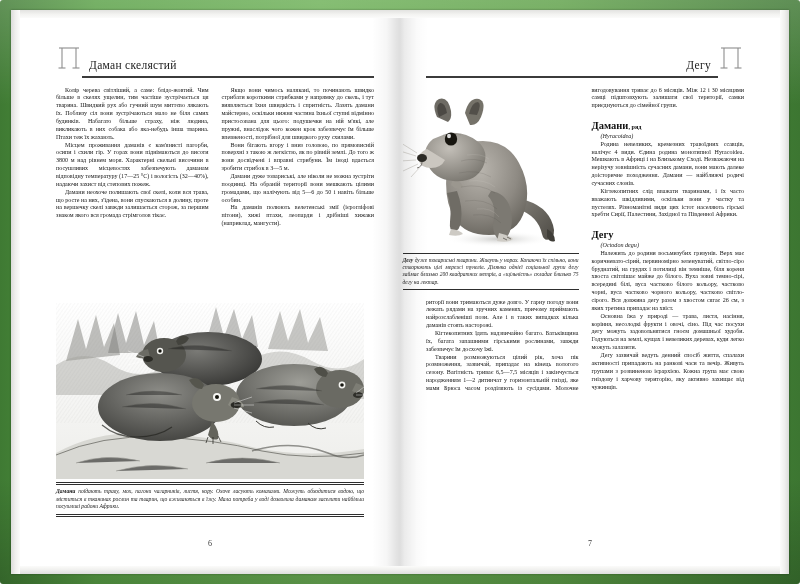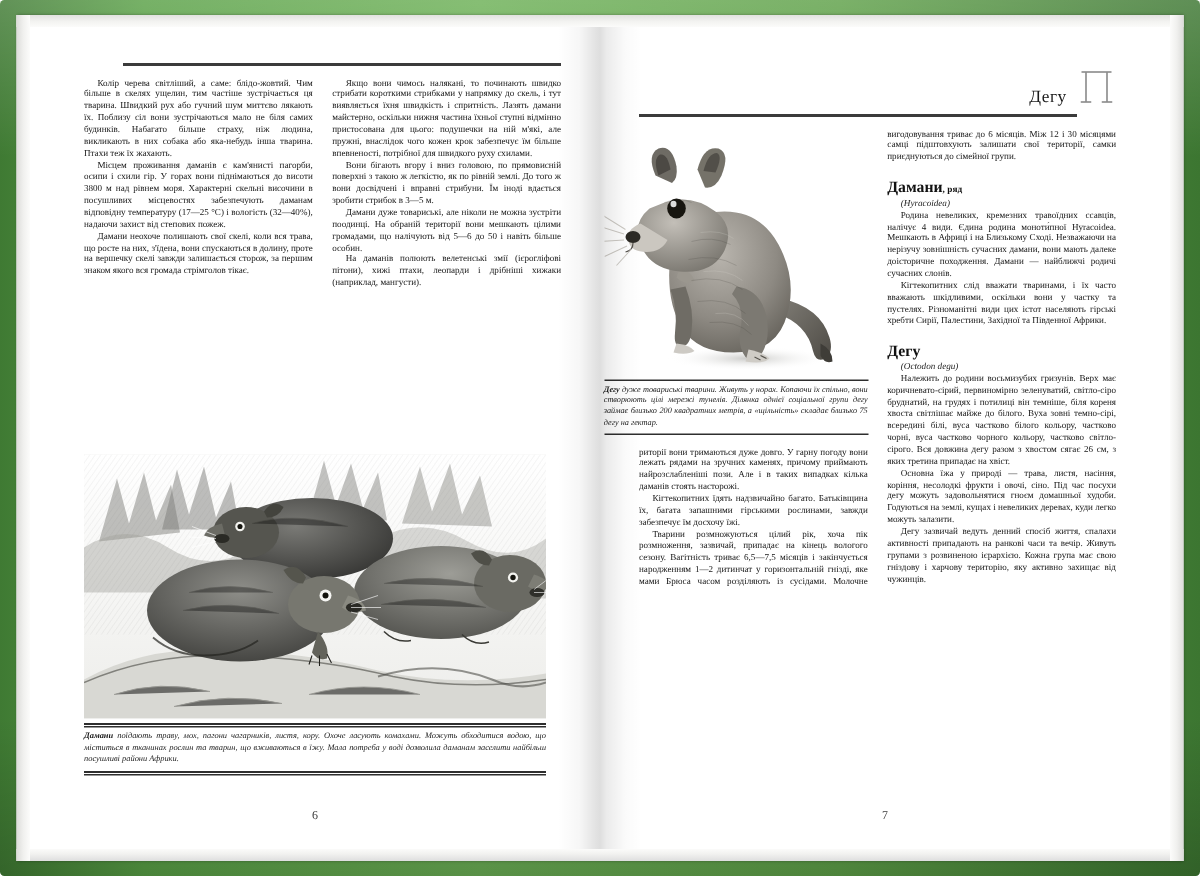--- a/index.html
+++ b/index.html
@@ -247,20 +247,35 @@
   <div class="pages">
     <div class="page-edge-top"></div>
     <div class="page-edge-bottom"></div>
     <div class="page-edge-left"></div>
     <div class="page-edge-right"></div>
 
     <div class="paper">
 
       <div class="page left">
 
+        <div class="runhead">
+          <div class="dropcap-mark">
+            <svg width="26" height="30" viewBox="0 0 26 30" aria-hidden="true">
+              <g fill="none" stroke="#8d8d8d" stroke-width="1.1">
+                <path d="M3 4 H23"></path>
+                <path d="M6 4 V24"></path>
+                <path d="M20 4 V24"></path>
+                <path d="M2.5 24 H9.5"></path>
+                <path d="M16.5 24 H23.5"></path>
+              </g>
+            </svg>
+          </div>
+          <div class="runhead-title">Даман скелястий</div>
+          <div class="runhead-fill"></div>
+        </div>
         <div class="runrule short-l"></div>
 
         <div class="cols">
           <p>Колір черева світліший, а саме: блідо-жовтий. Чим більше в скелях ущелин, тим частіше зустрічається ця тварина. Швидкий рух або гучний шум миттєво лякають їх. Поблизу сіл вони зустрічаються мало не біля самих будинків. Набагато більше страху, ніж людина, викликають в них собака або яка-небудь інша тварина. Птахи теж їх жахають.</p>
           <p>Місцем проживання даманів є кам'янисті пагорби, осипи і схили гір. У горах вони піднімаються до висоти 3800 м над рівнем моря. Характерні скельні височини в посушливих місцевостях забезпечують даманам відповідну температуру (17—25 °С) і вологість (32—40%), надаючи захист від степових пожеж.</p>
           <p>Дамани неохоче полишають свої скелі, коли вся трава, що росте на них, з'їдена, вони спускаються в долину, проте на вершечку скелі завжди залишається сторож, за першим знаком якого вся громада стрімголов тікає.</p>
           <p>Якщо вони чимось налякані, то починають швидко стрибати короткими стрибками у напрямку до скель, і тут виявляється їхня швидкість і спритність. Лазять дамани майстерно, оскільки нижня частина їхньої ступні відмінно пристосована для цього: подушечки на ній м'які, але пружні, внаслідок чого кожен крок забезпечує їм більше впевненості, потрібної для швидкого руху схилами.</p>
           <p>Вони бігають вгору і вниз головою, по прямовисній поверхні з такою ж легкістю, як по рівній землі. До того ж вони досвідчені і вправні стрибуни. Їм іноді вдається зробити стрибок в 3—5 м.</p>
           <p>Дамани дуже товариські, але ніколи не можна зустріти поодинці. На обраній території вони мешкають цілими громадами, що налічують від 5—6 до 50 і навіть більше особин.</p>
           <p>На даманів полюють велетенські змії (ієрогліфові пітони), хижі птахи, леопарди і дрібніші хижаки (наприклад, мангусти).</p>

